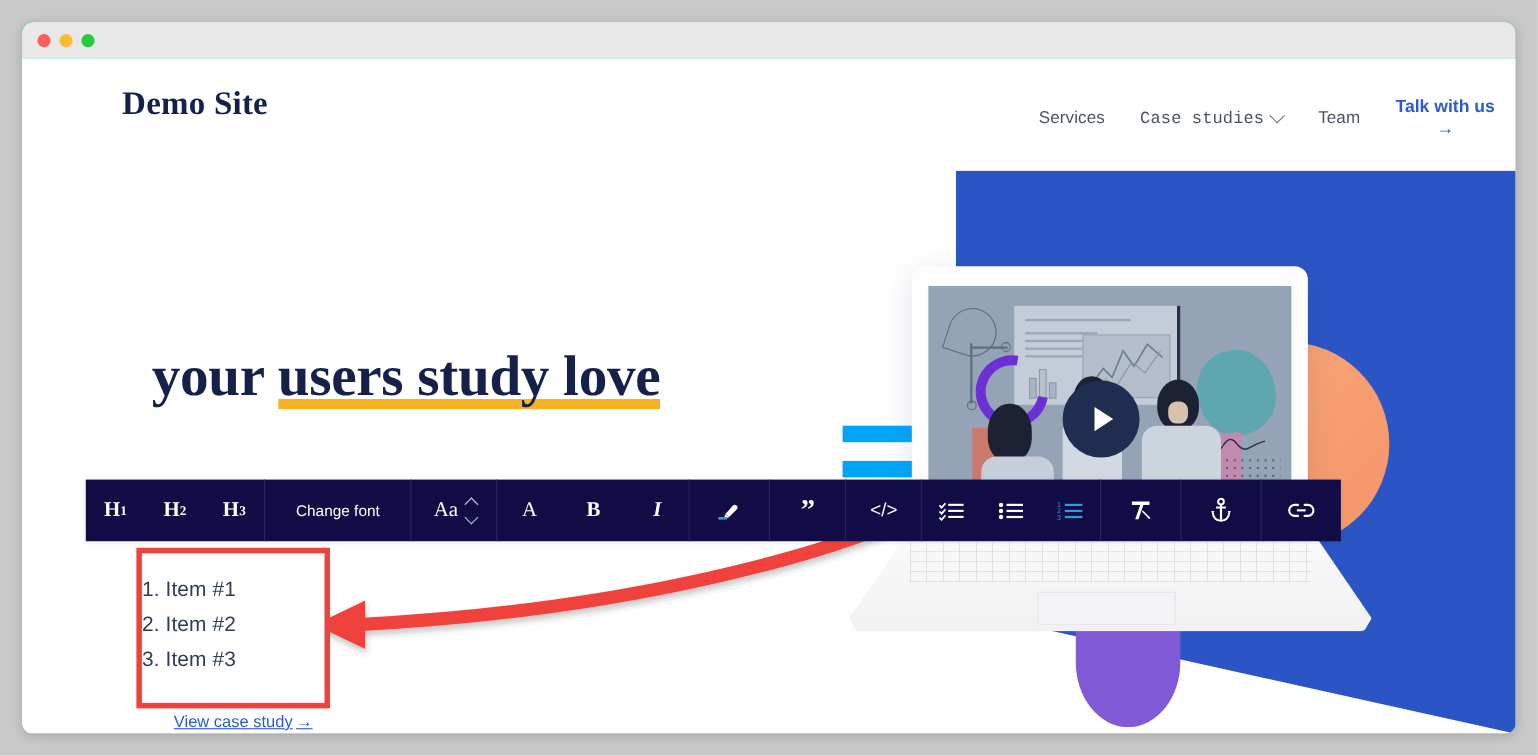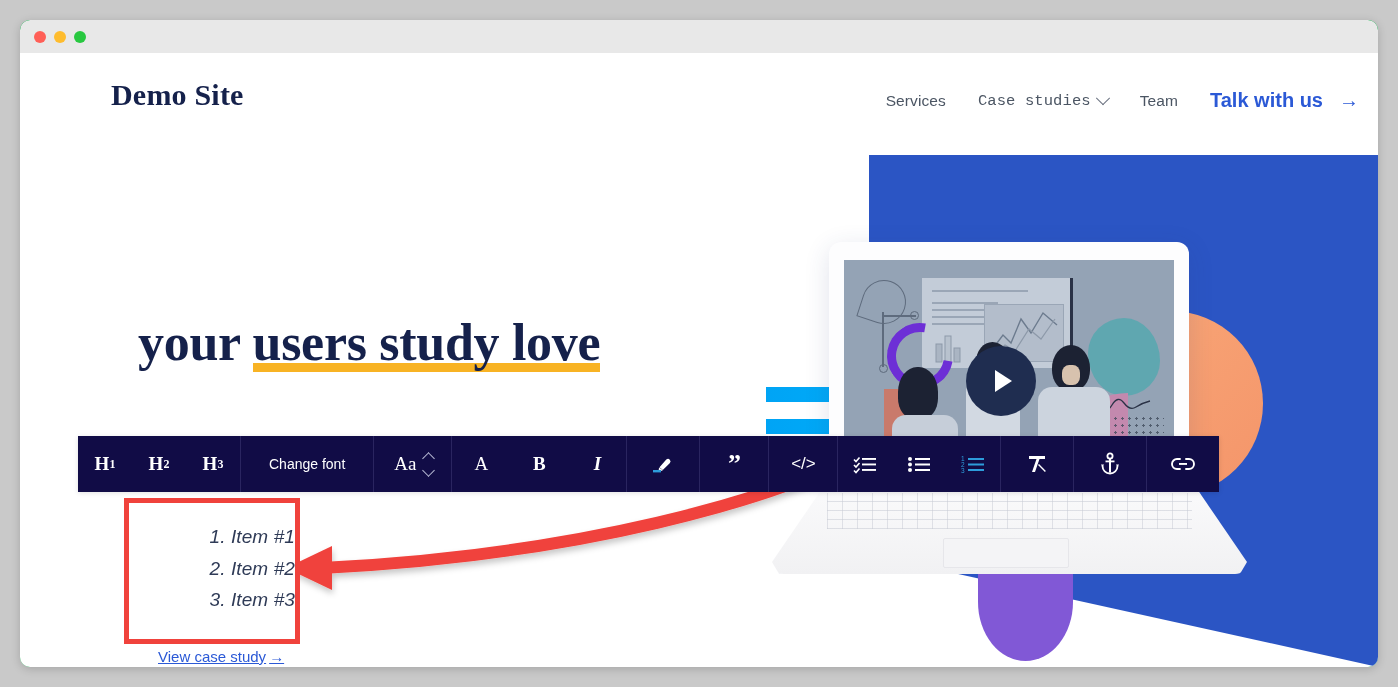--- a/index.html
+++ b/index.html
@@ -114,28 +114,29 @@
     font-family: Liberation Mono, monospace;
   }
   .caret {
     display: inline-block;
     width: 9px; height: 9px;
     border-right: 1.6px solid #6b7280;
     border-bottom: 1.6px solid #6b7280;
     transform: rotate(45deg) translate(-2px,-2px);
   }
   .nav-cta {
-    font-size: 20px;
+    font-size: 16px;
     color: #2b59d6;
     font-weight: bold;
     padding: 6px 16px;
     white-space: nowrap;
     display: flex;
     align-items: center;
-    gap: 16px;
+    gap: 2px;
+    flex-direction: column;
   }
 
   
   .hero {
     position: absolute;
     left: 118px;
     top: 200px;
     z-index: 5;
   }
   .hero h1 {
@@ -233,24 +234,23 @@
     left: 104px;
     top: 445px;
     width: 166px;
     height: 136px;
     border: 5px solid #f0423c;
     background: #ffffff;
     z-index: 14;
   }
   .anno-list {
     margin: 0;
-    padding: 18px 0 0 12px;
+    padding: 18px 0 0 0;
     list-style: none;
-    text-align: right;
-    font-style: italic;
+    text-align: left;
   }
   .anno-list li {
     font-size: 19px;
     color: #2f3b57;
     line-height: 1.67;
     letter-spacing: .1px;
   }
 
   
   .arrow-svg {

